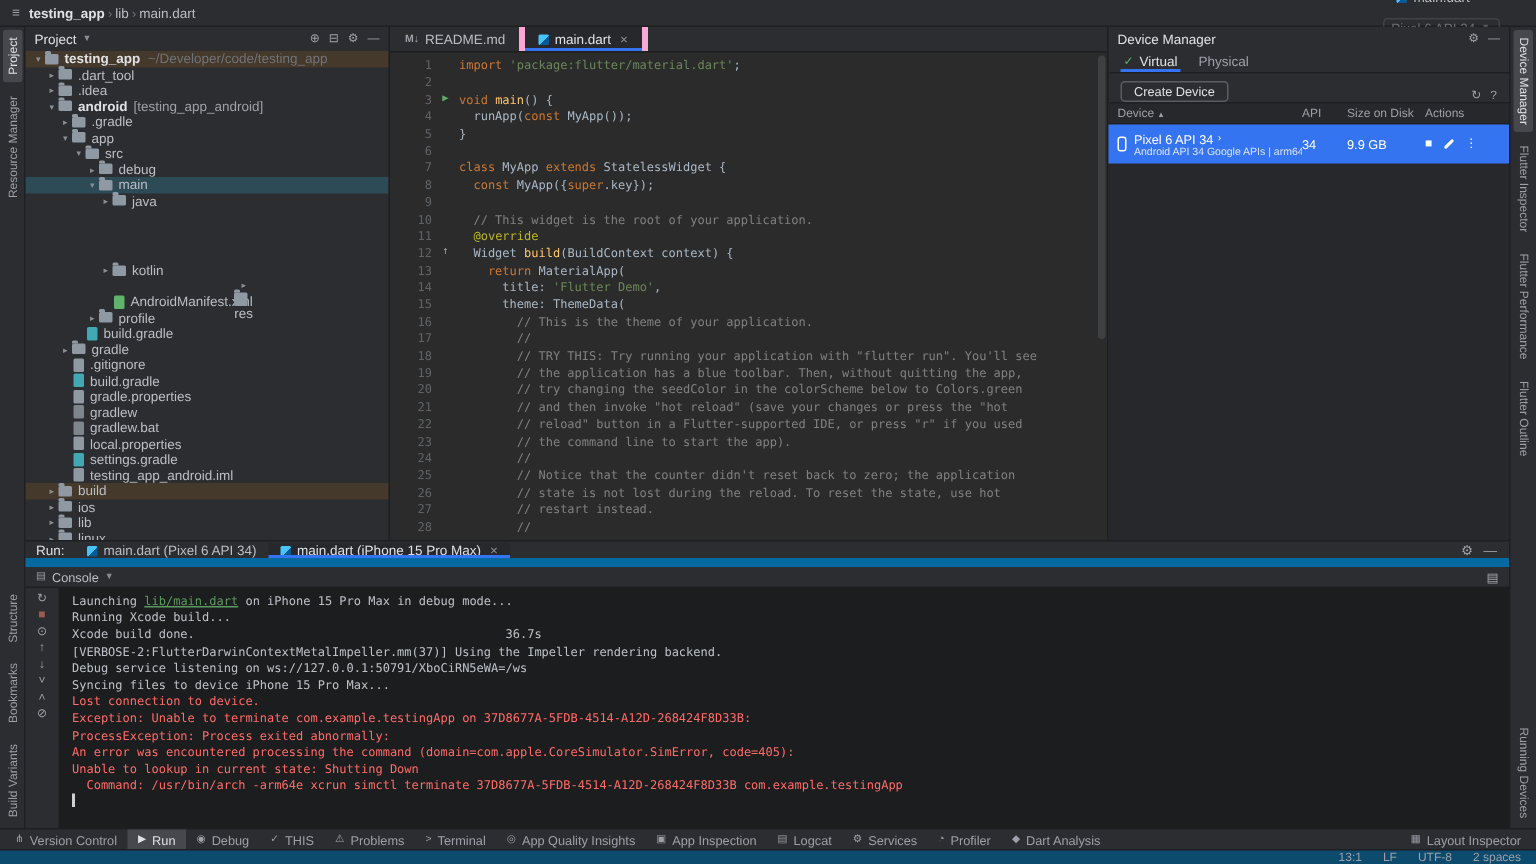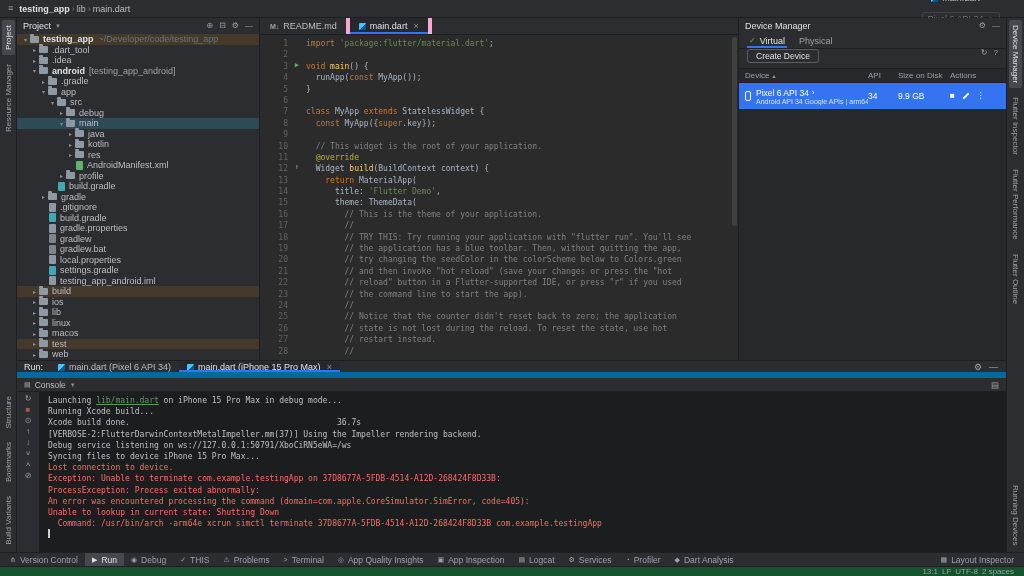--- a/index.html
+++ b/index.html
@@ -76,21 +76,21 @@
   .ed-scroll{position:absolute;right:0;top:0;bottom:0;width:7px;}
   .ed-thumb{position:absolute;right:1px;top:2px;width:5px;height:58%;background:#505256;opacity:.55;border-radius:3px;}
 
   
   .device-panel{width:268px;display:flex;flex-direction:column;border-left:1px solid #1e1f22;background:#2b2d30;min-width:0;}
   .dm-tabs{height:16px;flex:0 0 16px;display:flex;align-items:stretch;gap:10px;padding:0 8px;border-bottom:1px solid #1e1f22;font-size:9px;}
   .dm-tab{position:relative;display:flex;align-items:center;color:#9da0a8;padding:0 2px;gap:4px;cursor:default;}
   .dm-tab.sel{color:#dfe1e5;}
   .dm-tab.sel::after{content:"";position:absolute;left:0;right:0;bottom:0;height:2px;background:#3574f0;}
   .dm-check{color:#5fad65;font-size:8px;}
-  .dm-toolbar{height:19px;flex:0 0 19px;display:flex;align-items:flex-start;gap:8px;padding:0 8px;}
+  .dm-toolbar{height:19px;flex:0 0 19px;display:flex;align-items:flex-end;gap:8px;padding:0 8px;}
   .btn{border:1px solid #5a5d63;border-radius:3px;padding:1px 8px;font-size:8.5px;color:#dfe1e5;background:transparent;cursor:default;}
   .dm-toolbar .glyph{color:#9da0a8;font-size:8px;}
   .dm-table{flex:1;background:#26282b;border-top:1px solid #1e1f22;display:flex;flex-direction:column;}
   .dm-thead{display:flex;height:14px;flex:0 0 14px;align-items:center;font-size:8px;color:#9da0a8;border-bottom:1px solid #1e1f22;padding:0 6px;}
   .col-device{flex:1;display:flex;align-items:center;gap:3px;min-width:0;}
   .col-api{width:30px;flex:0 0 30px;}
   .col-size{width:52px;flex:0 0 52px;}
   .col-actions{width:50px;flex:0 0 50px;}
   .sort{font-size:6px;color:#9da0a8;}
   .dm-row{display:flex;align-items:center;min-height:26px;padding:0 6px;font-size:8.5px;color:#dfe1e5;cursor:default;}
@@ -121,21 +121,21 @@
   .c-link{color:#5c9a62;text-decoration:underline;}
   .c-err{color:#ff6b68;}
   .caret{display:inline-block;width:1.5px;height:9px;background:#ced0d6;vertical-align:-1px;}
 
   
   .bwin-bar{position:absolute;left:0;right:0;bottom:10px;height:14px;background:#2b2d30;border-top:1px solid #1e1f22;display:flex;align-items:stretch;padding:0 3px;font-size:8.5px;color:#9da0a8;}
   .bw-item{display:flex;align-items:center;gap:4px;padding:0 7px;white-space:nowrap;cursor:default;}
   .bw-item.active{background:#46484d;color:#dfe1e5;}
   .bw-item .glyph{font-size:7px;}
   .bw-spacer{flex:1;}
-  .statusbar{position:absolute;left:0;right:0;bottom:0;height:10px;background:#14532d;border-top:1px solid #1e1f22;display:flex;align-items:center;justify-content:flex-end;gap:4px;padding:0 10px;font-size:8px;color:#9da0a8;line-height:1;}
+  .statusbar{position:absolute;left:0;right:0;bottom:0;height:10px;background:#0c4a6e;border-top:1px solid #1e1f22;display:flex;align-items:center;justify-content:flex-end;gap:14px;padding:0 10px;font-size:8px;color:#9da0a8;line-height:1;}
 </style>
 </head>
 <body>
 
 <div id="app">
 
   <header class="titlebar">
     <span class="glyph" style="color:#9da0a8">≡</span>
     <span><span class="bc-item bold">testing_app</span><span class="bc-sep">›</span><span class="bc-item">lib</span><span class="bc-sep">›</span><span class="bc-item">main.dart</span></span>
     <div class="tb-right">
@@ -250,26 +250,26 @@
             <div class="tree-row selected" style="padding-left: 40px;">
               <span class="chev">▾</span>
               <span class="ic-folder"></span>
               <span class="tlabel">main</span>
             </div>
             <div class="tree-row" style="padding-left: 49px;">
               <span class="chev">▸</span>
               <span class="ic-folder"></span>
               <span class="tlabel">java</span>
             </div>
-            <div class="tree-row" style="padding-left: 49px;">
+            <div class="tree-row" style="padding-left: 49px; margin-top: 36px;">
               <span class="chev">▸</span>
               <span class="ic-folder"></span>
               <span class="tlabel">kotlin</span>
             </div>
-            <div class="tree-row" style="padding-left: 49px;">
+            <div class="tree-row" style="padding-left: 49px; flex-direction: column;">
               <span class="chev">▸</span>
               <span class="ic-folder"></span>
               <span class="tlabel">res</span>
             </div>
             <div class="tree-row" style="padding-left: 49px;">
               <span class="chev"></span>
               <span class="file-ic ic-manifest"></span>
               <span class="tlabel">AndroidManifest.xml</span>
             </div>
             <div class="tree-row" style="padding-left: 40px;">

